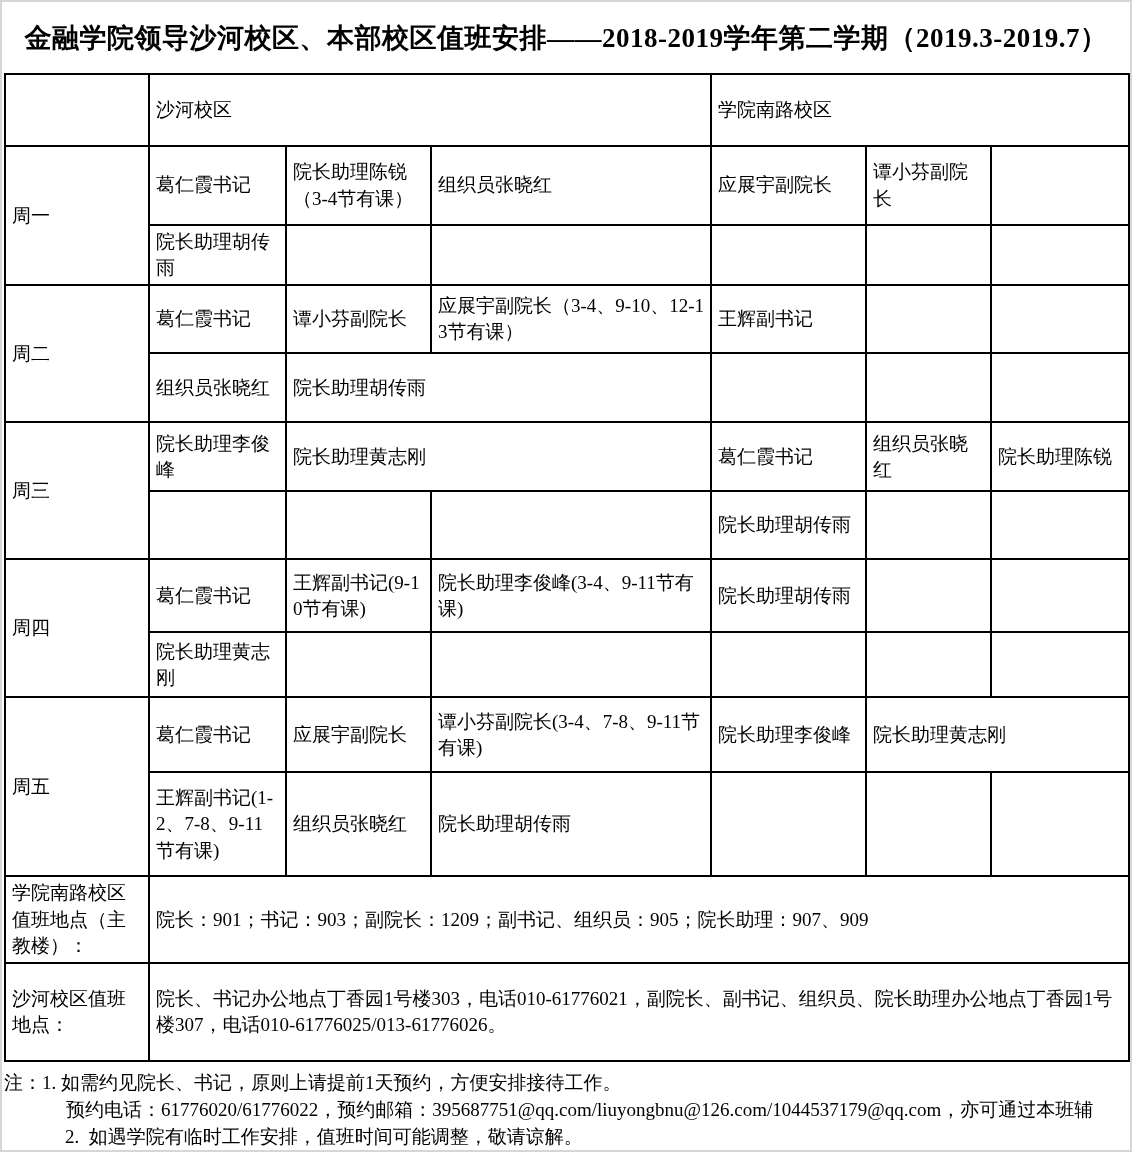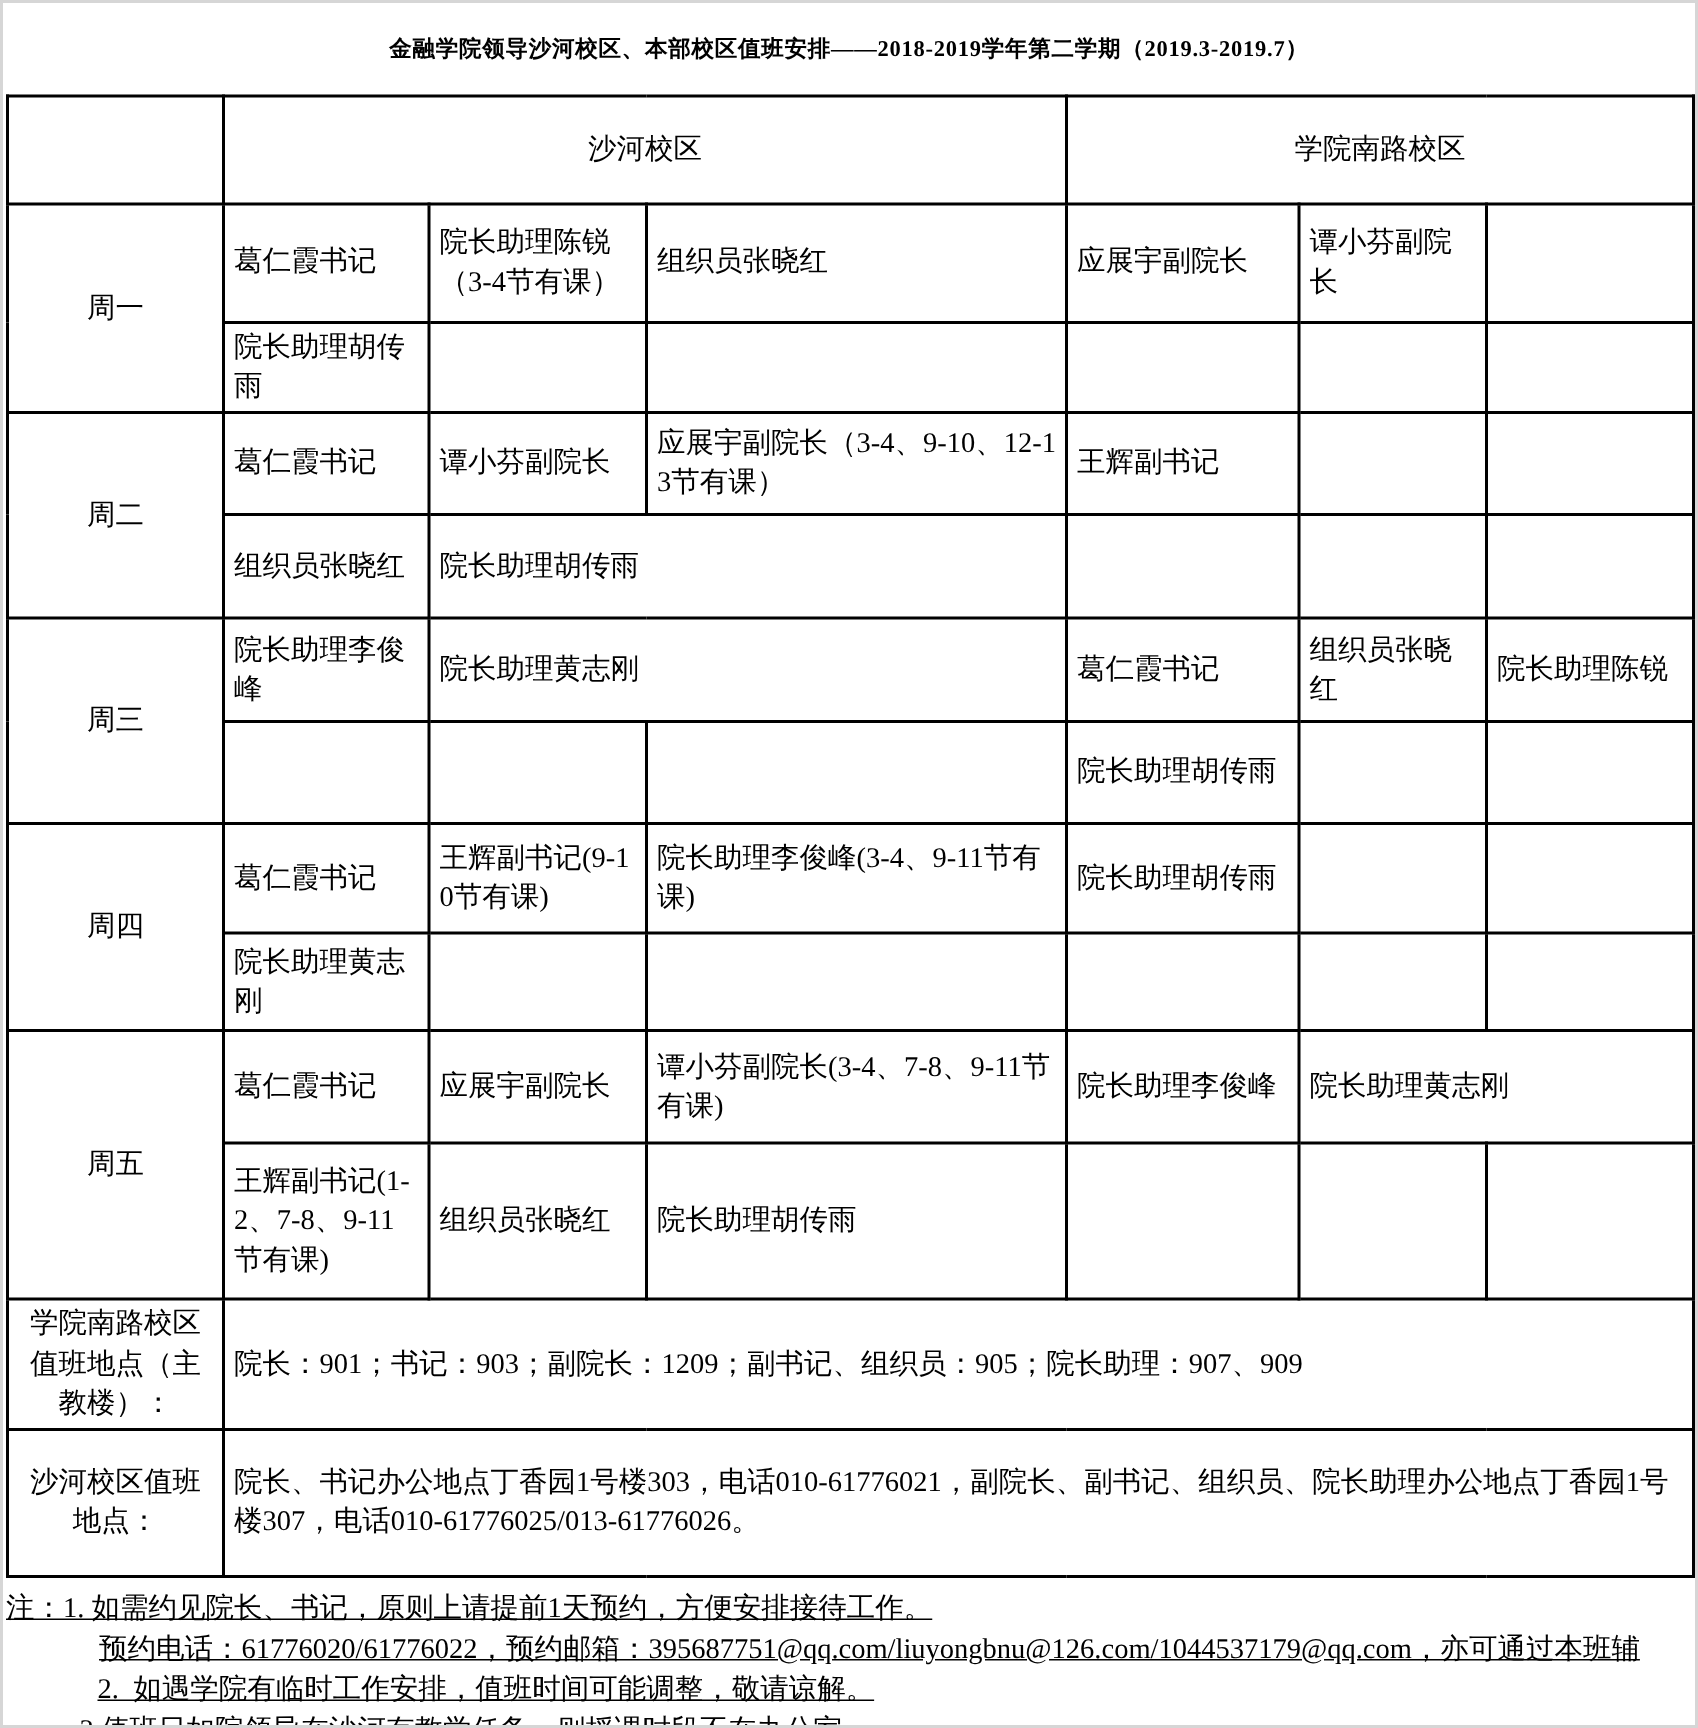--- a/index.html
+++ b/index.html
@@ -9,44 +9,44 @@
     color: #000;
   }
   .page {
     width: 1132px;
     height: 1152px;
     background: #fff;
     border: 2px solid #d6d6d6;
     overflow: hidden;
   }
   .title-bar {
-    height: 61px;
+    height: 71px;
     display: flex;
     align-items: center;
     justify-content: center;
-    font-size: 15px;
+    font-size: 27px;
     font-weight: bold;
     letter-spacing: 0.5px;
   }
   table.duty {
     border-collapse: collapse;
     table-layout: fixed;
     width: 1124px;
     margin: 0 2px;
   }
   table.duty td {
     border: 2px solid #000;
     padding: 3px 6px;
     font-size: 19px;
     line-height: 1.38;
     vertical-align: middle;
     word-break: break-all;
     overflow: hidden;
   }
-  td.center { text-align: center; }
+  td.center { }
   
   tr.h-header td { height: 72px; }
   tr.mon-r1 td { height: 79px; }
   tr.mon-r2 td { height: 57px; }
   tr.tue-r1 td { height: 68px; }
   tr.tue-r2 td { height: 69px; }
   tr.wed-r1 td { height: 69px; }
   tr.wed-r2 td { height: 68px; }
   tr.thu-r1 td { height: 73px; }
   tr.thu-r2 td { height: 65px; }
@@ -55,21 +55,20 @@
   tr.loc-south td { height: 78px; }
   tr.loc-shahe td { height: 98px; }
 
   .notes {
     padding: 7px 2px 0 2px;
     font-size: 19px;
   }
   .notes p {
     line-height: 27px;
     white-space: pre-wrap;
-    text-decoration: underline;
   }
   .note-indent-0 { padding-left: 0; }
   .note-indent-a { padding-left: 62px; }
   .note-indent-b { padding-left: 61px; }
   .note-indent-c { padding-left: 49px; }
 </style>
 </head>
 <body>
 
 <div class="page">

